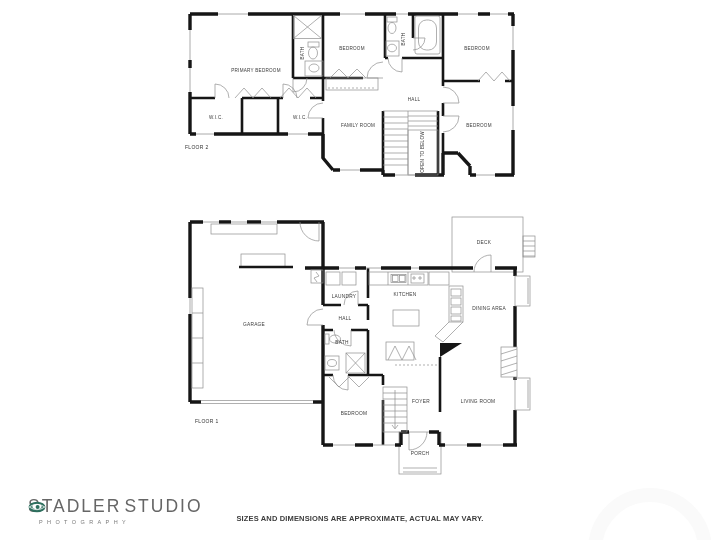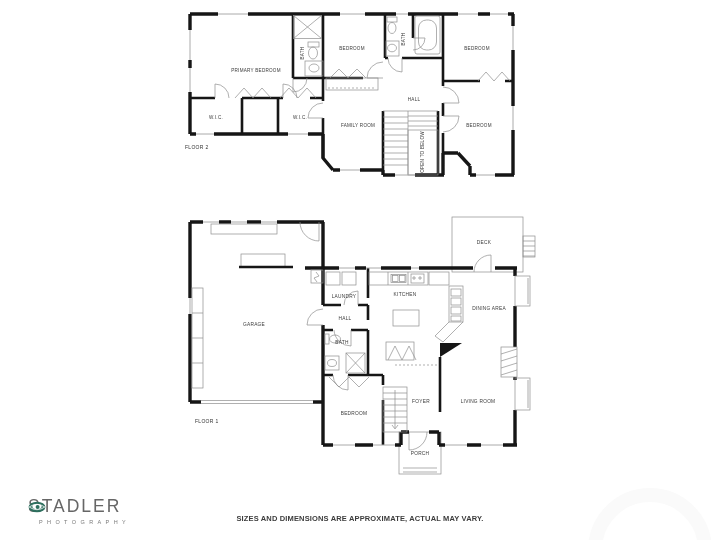--- a/index.html
+++ b/index.html
@@ -258,20 +258,21 @@
 
   <div class="logo">
     <div class="logo-row">
       <span>STADLER</span>
       <svg width="18" height="12" viewBox="0 0 18 12">
         <ellipse cx="9" cy="6" rx="8.4" ry="5.2" fill="#2e6f5e"></ellipse>
         <path d="M1.2,6 Q9,0.6 16.8,6 Q9,11.4 1.2,6 Z" fill="none" stroke="#ffffff" stroke-width="0.8"></path>
         <ellipse cx="9" cy="5.6" rx="4.6" ry="2.6" fill="#ffffff"></ellipse>
         <circle cx="9.6" cy="6" r="2" fill="#2e6f5e"></circle>
       </svg>
+      <span>STUDIO</span>
     </div>
     <div class="logo-sub">PHOTOGRAPHY</div>
   </div>
 
   <div class="disclaimer">SIZES AND DIMENSIONS ARE APPROXIMATE, ACTUAL MAY VARY.</div>
 
   <div class="watermark"></div>
 </div>
 
 </body></html>

